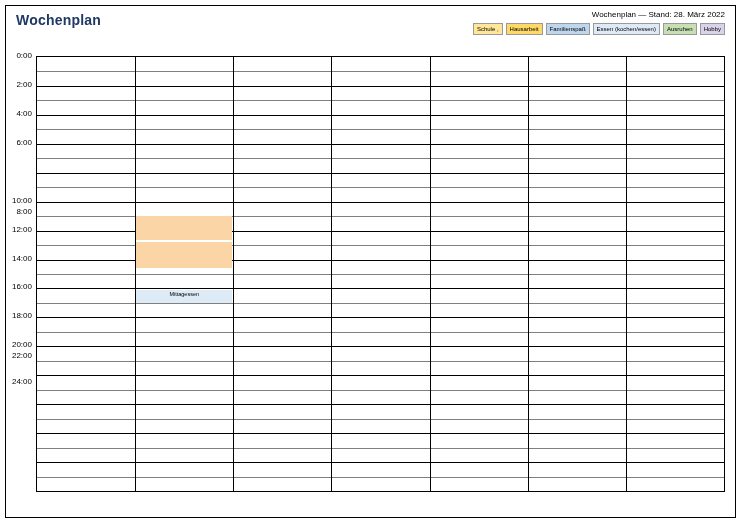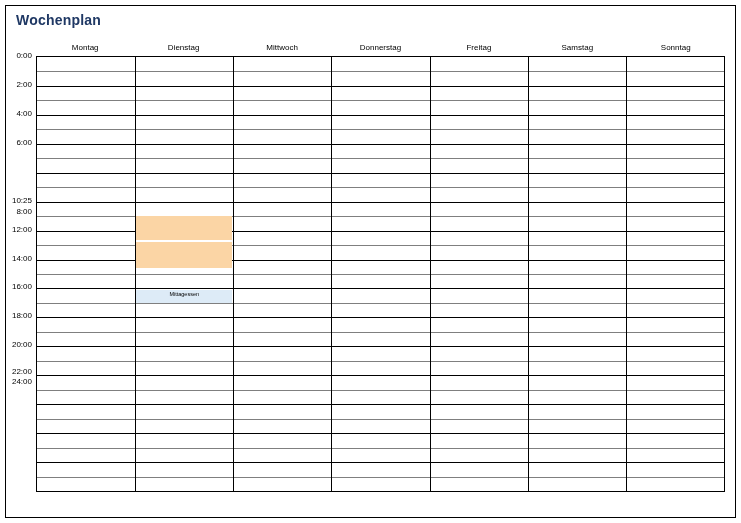--- a/index.html
+++ b/index.html
@@ -163,48 +163,50 @@
 </style>
 </head>
 <body>
 
 <div class="page">
 
   <div class="page-border"></div>
 
   <div class="header">
     <div class="doc-title">Wochenplan</div>
+    <div class="header-right">
+      <div class="stand-line">Wochenplan — Stand: 28. März 2022</div>
+      <div class="legend">
+          <div class="legend-item" style="background: rgb(255, 230, 153);">Schule ,</div>
+          <div class="legend-item" style="background: rgb(255, 217, 102);">Hausarbeit</div>
+          <div class="legend-item" style="background: rgb(189, 215, 238);">Familienspaß</div>
+          <div class="legend-item" style="background: rgb(222, 235, 247);">Essen (kochen/essen)</div>
+          <div class="legend-item" style="background: rgb(198, 224, 180);">Ausruhen</div>
+          <div class="legend-item" style="background: rgb(217, 210, 233);">Hobby</div>
+        </div>
+    </div>
   </div>
 
   <div class="hourlabels">
       <div class="hourlabel" style="top: 11px;">0:00</div>
       <div class="hourlabel" style="top: 39.9333px;">2:00</div>
       <div class="hourlabel" style="top: 68.8667px;">4:00</div>
       <div class="hourlabel" style="top: 97.8px;">6:00</div>
       <div class="hourlabel" style="top: 126.733px; margin-top: 40px;">8:00</div>
-      <div class="hourlabel" style="top: 155.667px;">10:25</div>
+      <div class="hourlabel" style="top: 155.667px;">10:00</div>
       <div class="hourlabel" style="top: 184.6px; margin-left: 32px;">12:00</div>
       <div class="hourlabel" style="top: 213.533px;">14:00</div>
       <div class="hourlabel" style="top: 242.467px;">16:00</div>
       <div class="hourlabel" style="top: 271.4px;">18:00</div>
       <div class="hourlabel" style="top: 300.333px;">20:00</div>
-      <div class="hourlabel" style="top: 327px;">22:00</div>
+      <div class="hourlabel" style="top: 311px;">22:00</div>
       <div class="hourlabel" style="top: 337px;">24:00</div>
     </div>
 
   <div class="grid-wrap">
-    <div class="daynames">
-        <div class="dayname">Montag</div>
-        <div class="dayname">Dienstag</div>
-        <div class="dayname">Mittwoch</div>
-        <div class="dayname">Donnerstag</div>
-        <div class="dayname">Freitag</div>
-        <div class="dayname">Samstag</div>
-        <div class="dayname">Sonntag</div>
-      </div>
     <div class="grid">
       <div class="lines-h">
           <div class="hline" style="top: 14.4667px;"></div>
           <div class="hline major" style="top: 28.9333px;"></div>
           <div class="hline" style="top: 43.4px;"></div>
           <div class="hline major" style="top: 57.8667px;"></div>
           <div class="hline" style="top: 72.3333px;"></div>
           <div class="hline major" style="top: 86.8px;"></div>
           <div class="hline" style="top: 101.267px;"></div>
           <div class="hline major" style="top: 115.733px;"></div>

